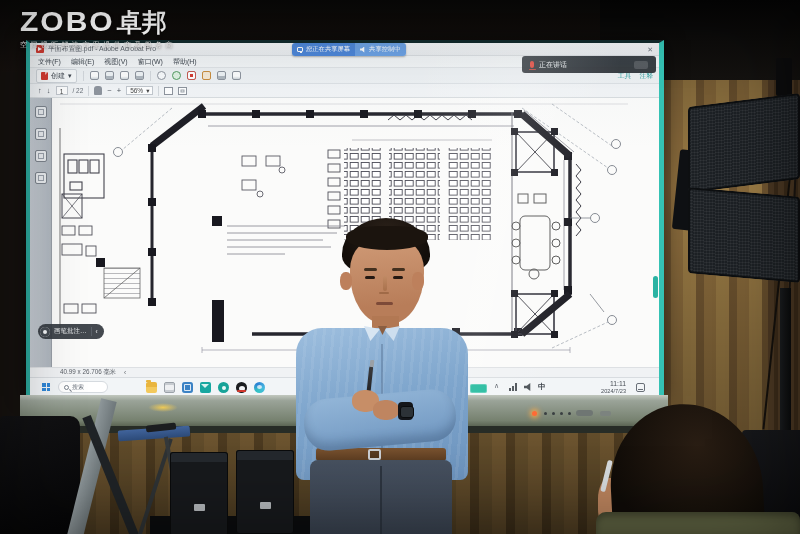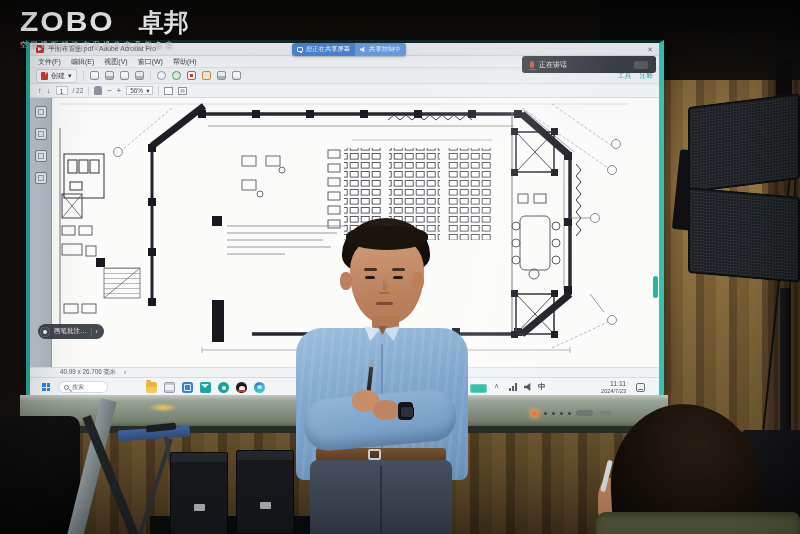--- a/index.html
+++ b/index.html
@@ -205,21 +205,21 @@
   .a-cheek{position:absolute;left:2px;top:78px;width:28px;height:52px;background:#b9825c;border-radius:40%;}
   .a-hair{position:absolute;left:14px;top:4px;width:152px;height:132px;transform:rotate(-3deg);
     background:radial-gradient(at 58% 32%,#291d13,#0f0b07 74%);
     border-radius:48% 52% 12% 14%/62% 66% 8% 10%;}
   .a-temple{position:absolute;left:8px;top:60px;width:5px;height:32px;background:#d6dadd;border-radius:2px;transform:rotate(14deg);}
   .a-shoulder{position:absolute;left:0;top:112px;width:204px;height:22px;background:#5c6040;border-radius:10px 8px 0 0;
     box-shadow:inset 0 4px 6px rgba(0,0,0,.3);}
 
   
   .logo{left:20px;top:4px;z-index:20;color:#fff;text-shadow:0 1px 3px rgba(0,0,0,.55);}
-  .logo-line{display:flex;align-items:baseline;gap:24px;}
+  .logo-line{display:flex;align-items:baseline;gap:2px;}
   .logo-en{font-size:30px;font-weight:800;letter-spacing:2px;transform:scaleY(.95);}
   .logo-cn{font-size:25px;font-weight:800;}
   .logo-tag{margin-top:1px;font-size:7px;letter-spacing:3.4px;color:#ececec;}
 
   .vignette{left:0;top:0;width:800px;height:534px;z-index:30;pointer-events:none;
     box-shadow:inset 0 0 80px rgba(0,0,0,.45);}
 
   .plan-svg{position:absolute;left:22px;top:0;width:582px;height:269px;}
 </style>
 </head>

